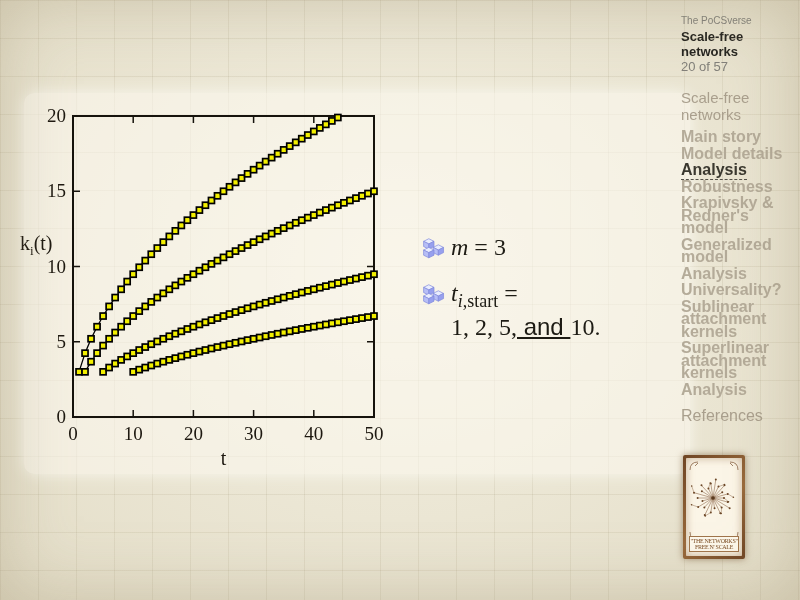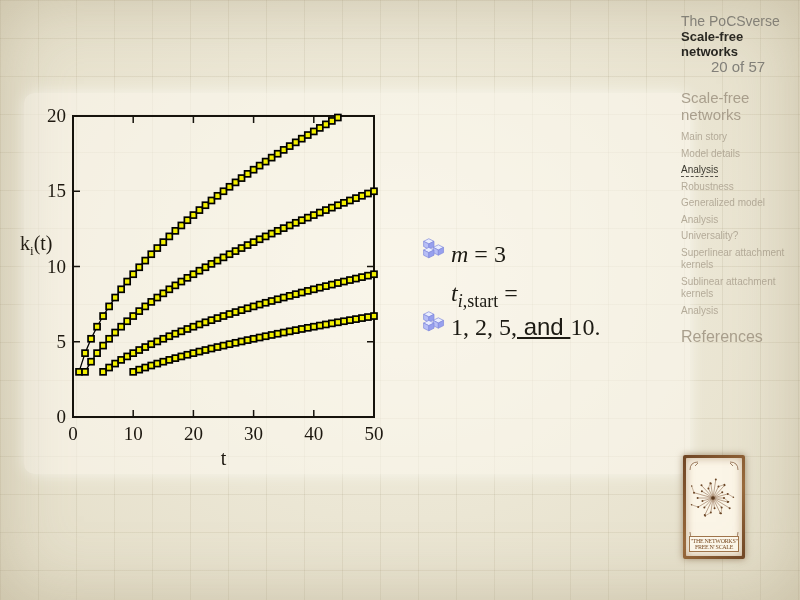--- a/index.html
+++ b/index.html
@@ -18,34 +18,34 @@
     box-shadow:inset 0 0 70px rgba(150,135,100,0.35);
   }
   .panel{
     position:absolute;left:24px;top:93px;width:666px;height:381px;
     background:rgba(253,250,240,0.55);border-radius:10px;
     box-shadow:0 0 16px rgba(255,255,250,0.7);
   }
   #chart-svg{position:absolute;left:0;top:0;width:430px;height:480px;}
   
   .bullets{position:absolute;left:421px;top:234px;width:235px;color:#1d1b14;}
-  .bullet-row{display:flex;align-items:flex-end;margin-bottom:13px;}
+  .bullet-row{display:flex;align-items:flex-start;margin-bottom:13px;}
   .bullet-icon{width:30px;flex:0 0 30px;margin-top:3px;}
   .math{font-family:"Liberation Serif", serif;font-size:24px;line-height:26px;}
   .math i{font-style:italic;}
   .math sub{font-size:18px;}
   .math sub .rm{font-style:normal;}
   .sans-word{font-family:"Liberation Sans", sans-serif;font-size:24px;text-decoration:underline;}
   
   .sidebar{position:absolute;left:681px;top:13px;width:114px;}
-  .sb-course{color:#82807a;font-size:14px;line-height:16px;}
+  .sb-course{color:#82807a;font-size:10px;line-height:16px;}
   .sb-deck{color:#262520;font-size:13px;line-height:15px;font-weight:600;}
-  .sb-page{color:#82807a;font-size:15px;line-height:16px;margin-bottom:14px;text-align:center;}
+  .sb-page{color:#82807a;font-size:13px;line-height:16px;margin-bottom:14px;}
   .sb-section{color:#a99f8d;font-size:15px;line-height:17px;margin-bottom:8px;}
-  .nav-item{color:#b4ab99;font-size:10px;line-height:12.5px;margin-bottom:4px;cursor:pointer;}
+  .nav-item{color:#b4ab99;font-size:16px;line-height:12.5px;margin-bottom:4px;cursor:pointer;font-weight:bold;}
   .nav-item.active{color:#3a382f;}
   .nav-item.active span{border-bottom:1.5px dashed #55524a;padding-bottom:1px;}
   .sb-references{color:#a99f8d;font-size:16px;line-height:18px;margin-top:11px;}
   
   .card{
     position:absolute;left:683px;top:455px;width:62px;height:104px;
     background:linear-gradient(135deg,#6f4524,#96halte 60%,#6f4524);
     background:linear-gradient(135deg,#6f4524,#9a6a3c 55%,#6f4524);
     padding:3px;box-sizing:border-box;border-radius:2px;
     box-shadow:0 0 7px rgba(100,65,30,0.55);
@@ -348,25 +348,26 @@
   <div class="sidebar">
     <div class="sb-course">The PoCSverse</div>
     <div class="sb-deck">Scale-free networks</div>
     <div class="sb-page">20 of 57</div>
     <div class="sb-section">Scale-free networks</div>
     <div>
         <div class="nav-item"><span>Main story</span></div>
         <div class="nav-item"><span>Model details</span></div>
         <div class="nav-item active"><span>Analysis</span></div>
         <div class="nav-item"><span>Robustness</span></div>
+        <div class="nav-item"><span>Krapivsky &amp; Redner's model</span></div>
         <div class="nav-item"><span>Generalized model</span></div>
         <div class="nav-item"><span>Analysis</span></div>
         <div class="nav-item"><span>Universality?</span></div>
+        <div class="nav-item"><span>Sublinear attachment kernels</span></div>
         <div class="nav-item"><span>Superlinear attachment kernels</span></div>
-        <div class="nav-item"><span>Sublinear attachment kernels</span></div>
         <div class="nav-item"><span>Analysis</span></div>
       </div>
     <div class="sb-references">References</div>
   </div>
 
   <div class="card">
     <div class="card-inner">
       <svg viewBox="0 0 56 98" width="56" height="98" id="doodle-svg">
         <g stroke="#7b5130" fill="none" stroke-width="0.7">
           <path d="M4,12 Q4,4 12,4"></path>

